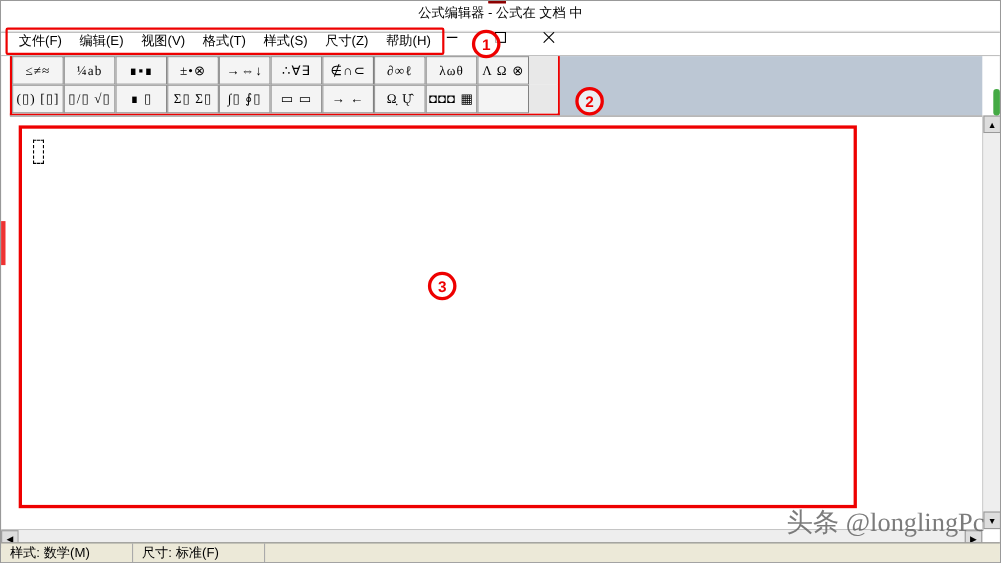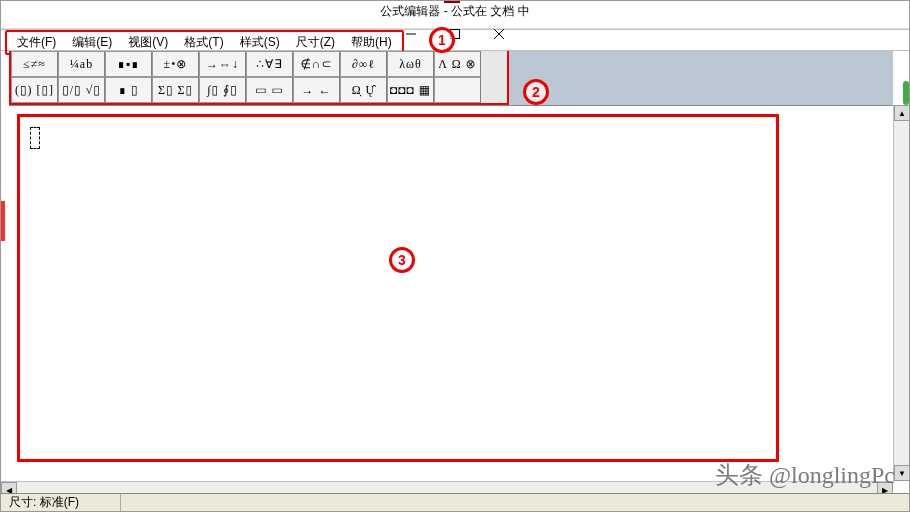--- a/index.html
+++ b/index.html
@@ -8,21 +8,21 @@
 
 .titlebar { height: 28px; background: #fff; display: flex; align-items: center; padding: 0 4px; border-bottom: 1px solid #e0e0e0; flex-direction: column; }
 .titlebar .app-icon { width: 16px; height: 16px; margin-right: 6px; background: #c00; border: 1px solid #800; position: relative; }
 .titlebar .app-icon::after { content:""; position:absolute; inset:2px; background:#fff; }
 .titlebar .title { flex: 1; color: #000; }
 .win-controls { display: flex; }
 .win-btn { width: 44px; height: 28px; display: flex; align-items: center; justify-content: center; color: #000; cursor: default; }
 .win-btn svg { width: 10px; height: 10px; }
 
 
-.menubar { height: 22px; background: #fff; display: flex; align-items: flex-start; padding: 0 4px; border-top: 1px solid #c0c0c0; border-bottom: 1px solid #c0c0c0; }
+.menubar { height: 22px; background: #fff; display: flex; align-items: flex-end; padding: 0 4px; border-top: 1px solid #c0c0c0; border-bottom: 1px solid #c0c0c0; }
 .menubar-inner { display:flex; border: 2px solid #e00; border-radius: 2px; padding: 0 2px; }
 .menu-item { padding: 2px 8px; cursor: default; }
 
 
 .toolbar-wrap { border: 2px solid #e00; border-top: none; margin: 0 2px 0 8px; width: 500px; }
 .toolbar-row { display: flex; height: 26px; background: #f0f0f0; }
 .tool-btn { width: 47px; height: 26px; border: 1px solid #999; border-right: 1px solid #808080; background: #f4f4f4; display: flex; align-items: center; justify-content: center; font-family: "Times New Roman", serif; font-size: 12px; color: #000; cursor: default; letter-spacing: 1px; }
 .toolbar-spacer { flex:1; background: #e8e8e8; }
 
 
@@ -136,20 +136,24 @@
 </div>
 
 <div class="hscroll-row">
   <div class="sb-btn">◀</div>
   <div class="sb-track"></div>
   <div class="sb-btn">▶</div>
 </div>
 
 <div class="statusbar">
   <div class="status-cell">
+    <span>样式:</span>&nbsp;
+    <span>数学(M)</span>
+  </div>
+  <div class="status-cell">
     <span>尺寸:</span>&nbsp;
     <span>标准(F)</span>
   </div>
 </div>
 
 <div class="circle" style="top:26px; left:428px;">1</div>
 <div class="circle" style="top:78px; left:522px;">2</div>
 <div class="circle" style="top:246px; left:388px;">3</div>
 
 <div class="watermark">头条 @longlingPc</div>

